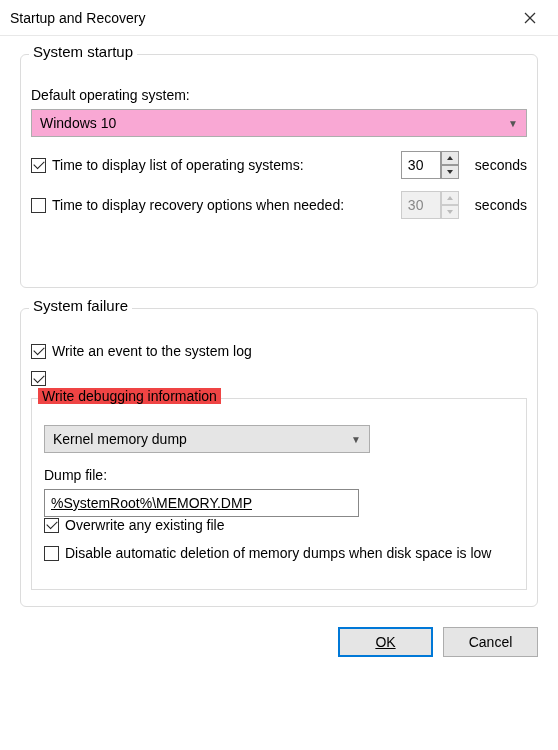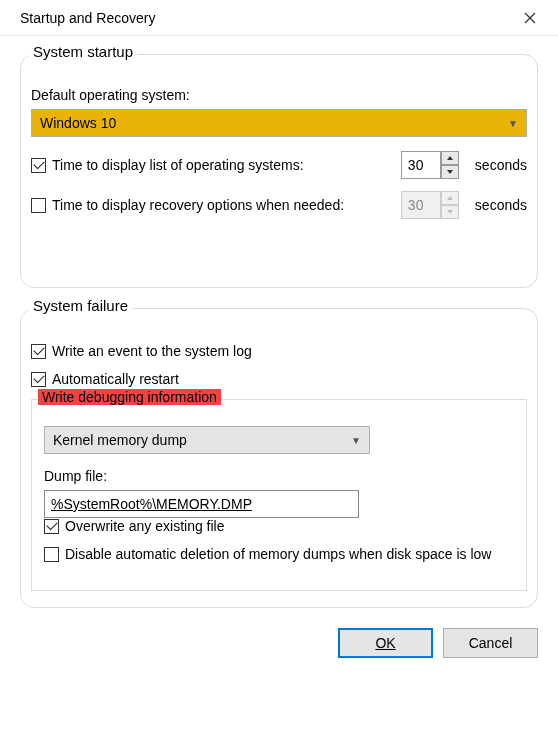--- a/index.html
+++ b/index.html
@@ -1,24 +1,24 @@
 <!DOCTYPE html>
 <html><head>
   <meta charset="utf-8">
   <style>
     * { box-sizing: border-box; font-family: 'Segoe UI', Tahoma, sans-serif; }
     body { margin: 0; width: 558px; height: 750px; background: #fff; font-size: 14px; color: #000; }
-    .titlebar { display: flex; align-items: center; justify-content: space-between; height: 36px; padding: 0 12px 0 20px; border-bottom: 1px solid #e8e8e8; }
+    .titlebar { display: flex; align-items: center; justify-content: space-between; height: 36px; padding: 0 12px 0 10px; border-bottom: 1px solid #e8e8e8; }
     .titlebar-title { font-size: 14px; }
     .close-btn { width: 32px; height: 32px; display: flex; align-items: center; justify-content: center; cursor: pointer; }
     .content { padding: 18px 20px 0 20px; }
-    .group { border: 1px solid #dcdcdc; border-radius: 14px; padding: 22px 10px 16px 10px; position: relative; margin-bottom: 20px; }
+    .group { border: 1px solid #dcdcdc; border-radius: 6px; padding: 22px 10px 16px 10px; position: relative; margin-bottom: 20px; }
     .group-title { position: absolute; top: -12px; left: 8px; background: #fff; padding: 0 4px; font-size: 15px; }
     .label { display: block; margin: 10px 0 6px 0; }
-    .dropdown { width: 100%; height: 28px; border: 1px solid #adadad; background: #eab308; display: flex; align-items: center; justify-content: space-between; padding: 0 8px 0 8px; cursor: pointer; }
+    .dropdown { width: 100%; height: 28px; border: 1px solid #adadad; background: #f9a8d4; display: flex; align-items: center; justify-content: space-between; padding: 0 8px 0 8px; cursor: pointer; }
     .dropdown-small { width: 326px; height: 28px; border: 1px solid #adadad; background: #e5e5e5; display: flex; align-items: center; justify-content: space-between; padding: 0 8px 0 8px; cursor: pointer; margin-bottom: 14px;}
     .dropdown-arrow { font-size: 10px; color: #555; }
     .row { display: flex; align-items: center; gap: 6px; margin: 12px 0; }
     .checkbox { width: 15px; height: 15px; border: 1px solid #333; display: flex; align-items: center; justify-content: center; flex-shrink: 0; cursor: pointer; background: #fff;}
     .checkbox.checked::after { content: ''; width: 9px; height: 5px; border-left: 1.8px solid #222; border-bottom: 1.8px solid #222; transform: rotate(-45deg) translate(1px,-1px); }
     .cbtext { flex: 1; }
     .spinner-wrap { display: flex; align-items: center; }
     .spinner-input { width: 40px; height: 28px; border: 1px solid #999; text-align: left; padding: 0 6px; font-size: 14px; }
     .spinner-input.disabled { background: #f0f0f0; color: #888; border-color: #ccc; }
     .spin-btns { display: flex; flex-direction: column; }
@@ -106,21 +106,20 @@
 
   <div class="group">
     <div class="group-title">System failure</div>
 
     <div class="row">
       <div class="checkbox checked"></div>
       <span>Write an event to the system log</span>
     </div>
     <div class="row">
       <div class="checkbox checked"></div>
-      <span>Automatically restart</span>
     </div>
 
     <div class="inner-group">
       <div class="inner-title">Write debugging information</div>
 
       <div style="height:10px"></div>
       <div class="dropdown-small">
         <span>Kernel memory dump</span>
         <span class="dropdown-arrow">▼</span>
       </div>

